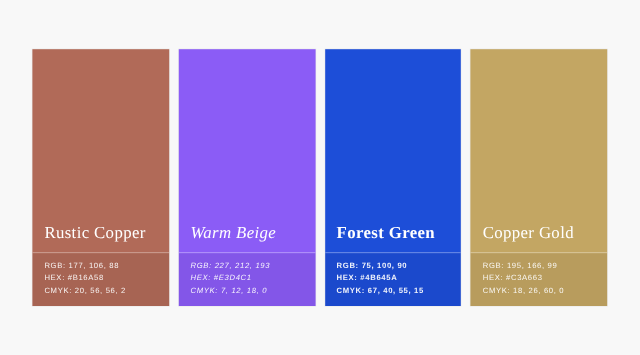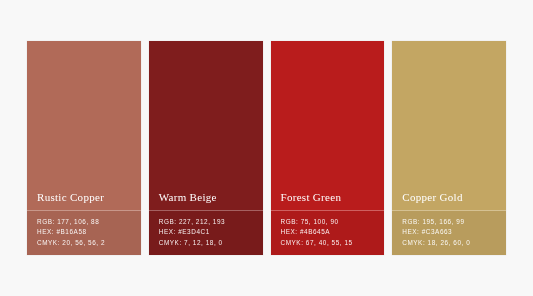--- a/index.html
+++ b/index.html
@@ -40,21 +40,21 @@
     height: 214px;
     display: flex;
     flex-direction: column;
     justify-content: flex-end;
     box-shadow: 0 0 0 0.5px rgba(0,0,0,0.06);
     overflow: hidden;
   }
 
   .swatch-name {
     font-family: "Liberation Serif", "DejaVu Serif", serif;
-    font-size: 11px;
+    font-size: 14px;
     letter-spacing: 0.3px;
     color: #ffffff;
     padding: 0 0 6px 10px;
     line-height: 1.2;
     white-space: nowrap;
   }
 
   .swatch-divider {
     height: 1px;
     width: 100%;
@@ -88,31 +88,31 @@
     <div class="swatch-card" id="card-0" style="background: rgb(177, 106, 88);">
       <div class="swatch-name">Rustic Copper</div>
       <div class="swatch-divider"></div>
       <div class="swatch-info">
         <div class="info-line">RGB: 177, 106, 88</div>
         <div class="info-line">HEX: #B16A58</div>
         <div class="info-line">CMYK: 20, 56, 56, 2</div>
       </div>
     </div>
 
-    <div class="swatch-card" id="card-1" style="background: #7f1d1d;">
+    <div class="swatch-card" id="card-1" style="background: #8b5cf6; font-style: italic;">
       <div class="swatch-name">Warm Beige</div>
       <div class="swatch-divider"></div>
       <div class="swatch-info">
         <div class="info-line">RGB: 227, 212, 193</div>
         <div class="info-line">HEX: #E3D4C1</div>
         <div class="info-line">CMYK: 7, 12, 18, 0</div>
       </div>
     </div>
 
-    <div class="swatch-card" id="card-2" style="background: #b91c1c;">
+    <div class="swatch-card" id="card-2" style="background: #1d4ed8; font-weight: bold;">
       <div class="swatch-name">Forest Green</div>
       <div class="swatch-divider"></div>
       <div class="swatch-info">
         <div class="info-line">RGB: 75, 100, 90</div>
         <div class="info-line">HEX: #4B645A</div>
         <div class="info-line">CMYK: 67, 40, 55, 15</div>
       </div>
     </div>
 
     <div class="swatch-card" id="card-3" style="background: rgb(195, 166, 99);">

